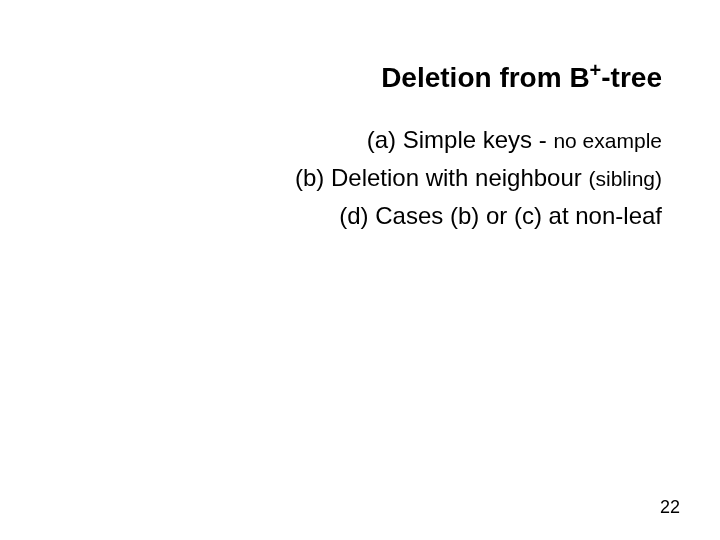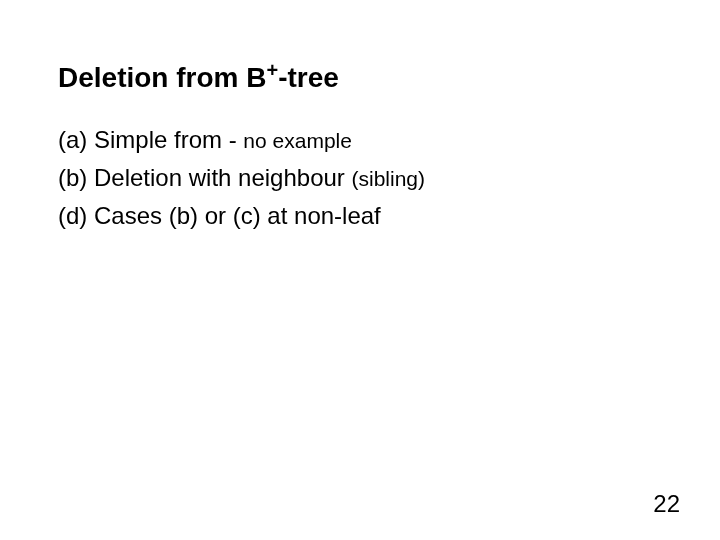--- a/index.html
+++ b/index.html
@@ -1,15 +1,15 @@
 <!DOCTYPE html>
 <html><head>
 <meta charset="utf-8">
 <style>
-  * { margin: 0; padding: 0; box-sizing: border-box; }
+  * { margin: 0; padding: 0; box-sizing: border-box; text-align: right; }
   html, body { width: 720px; height: 540px; }
   body {
     font-family: Verdana, Geneva, sans-serif;
     background: #ffffff;
     position: relative;
     padding: 62px 58px 0 58px;
   }
   .title {
     font-size: 28px;
     font-weight: bold;
@@ -27,34 +27,34 @@
     line-height: 1.5;
   }
   .item { margin-bottom: 2px; }
   .small {
     font-size: 21px;
   }
   .pagenum {
     position: absolute;
     bottom: 22px;
     right: 40px;
-    font-size: 24px;
+    font-size: 18px;
     color: #000;
   }
 </style>
 </head>
 <body>
 
 <div class="title">
   <span>Deletion from B</span><sup>+</sup><span>-tree</span>
 </div>
 
 <div class="list">
   <div class="item">
-    <span>(a) Simple from - </span><span class="small">no example</span>
+    <span>(a) Simple keys - </span><span class="small">no example</span>
   </div>
   <div class="item">
     <span>(b) Deletion with neighbour </span><span class="small">(sibling)</span>
   </div>
   <div class="item">
     <span>(d) Cases (b) or (c) at non-leaf</span>
   </div>
 </div>
 
 <div class="pagenum">22</div>

